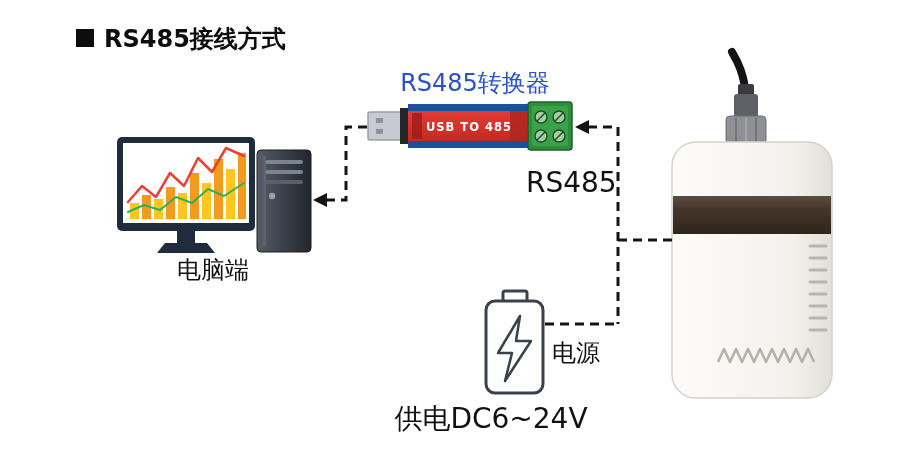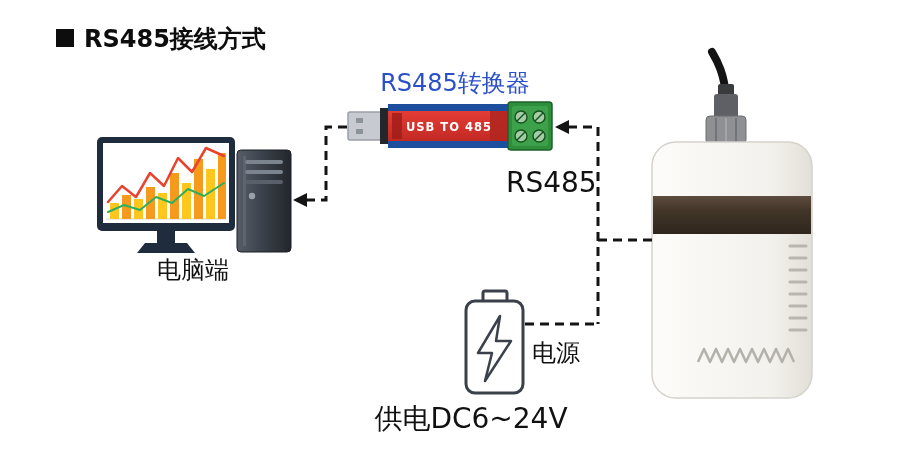--- a/index.html
+++ b/index.html
@@ -3,20 +3,21 @@
 <meta charset="utf-8">
 <style>
   html,body{margin:0;padding:0;background:#ffffff;}
   .stage{
     position:relative;
     width:864px;
     height:474px;
     background:#ffffff;
     overflow:hidden;
     font-family:"DejaVu Sans","Liberation Sans",sans-serif;
+    margin-left:20px;
   }
   svg{display:block;}
   text{font-family:"DejaVu Sans","Liberation Sans",sans-serif;}
 </style>
 </head>
 <body>
 
 <div class="stage">
 <svg width="900" height="474" viewBox="0 0 900 474">
   <defs>

